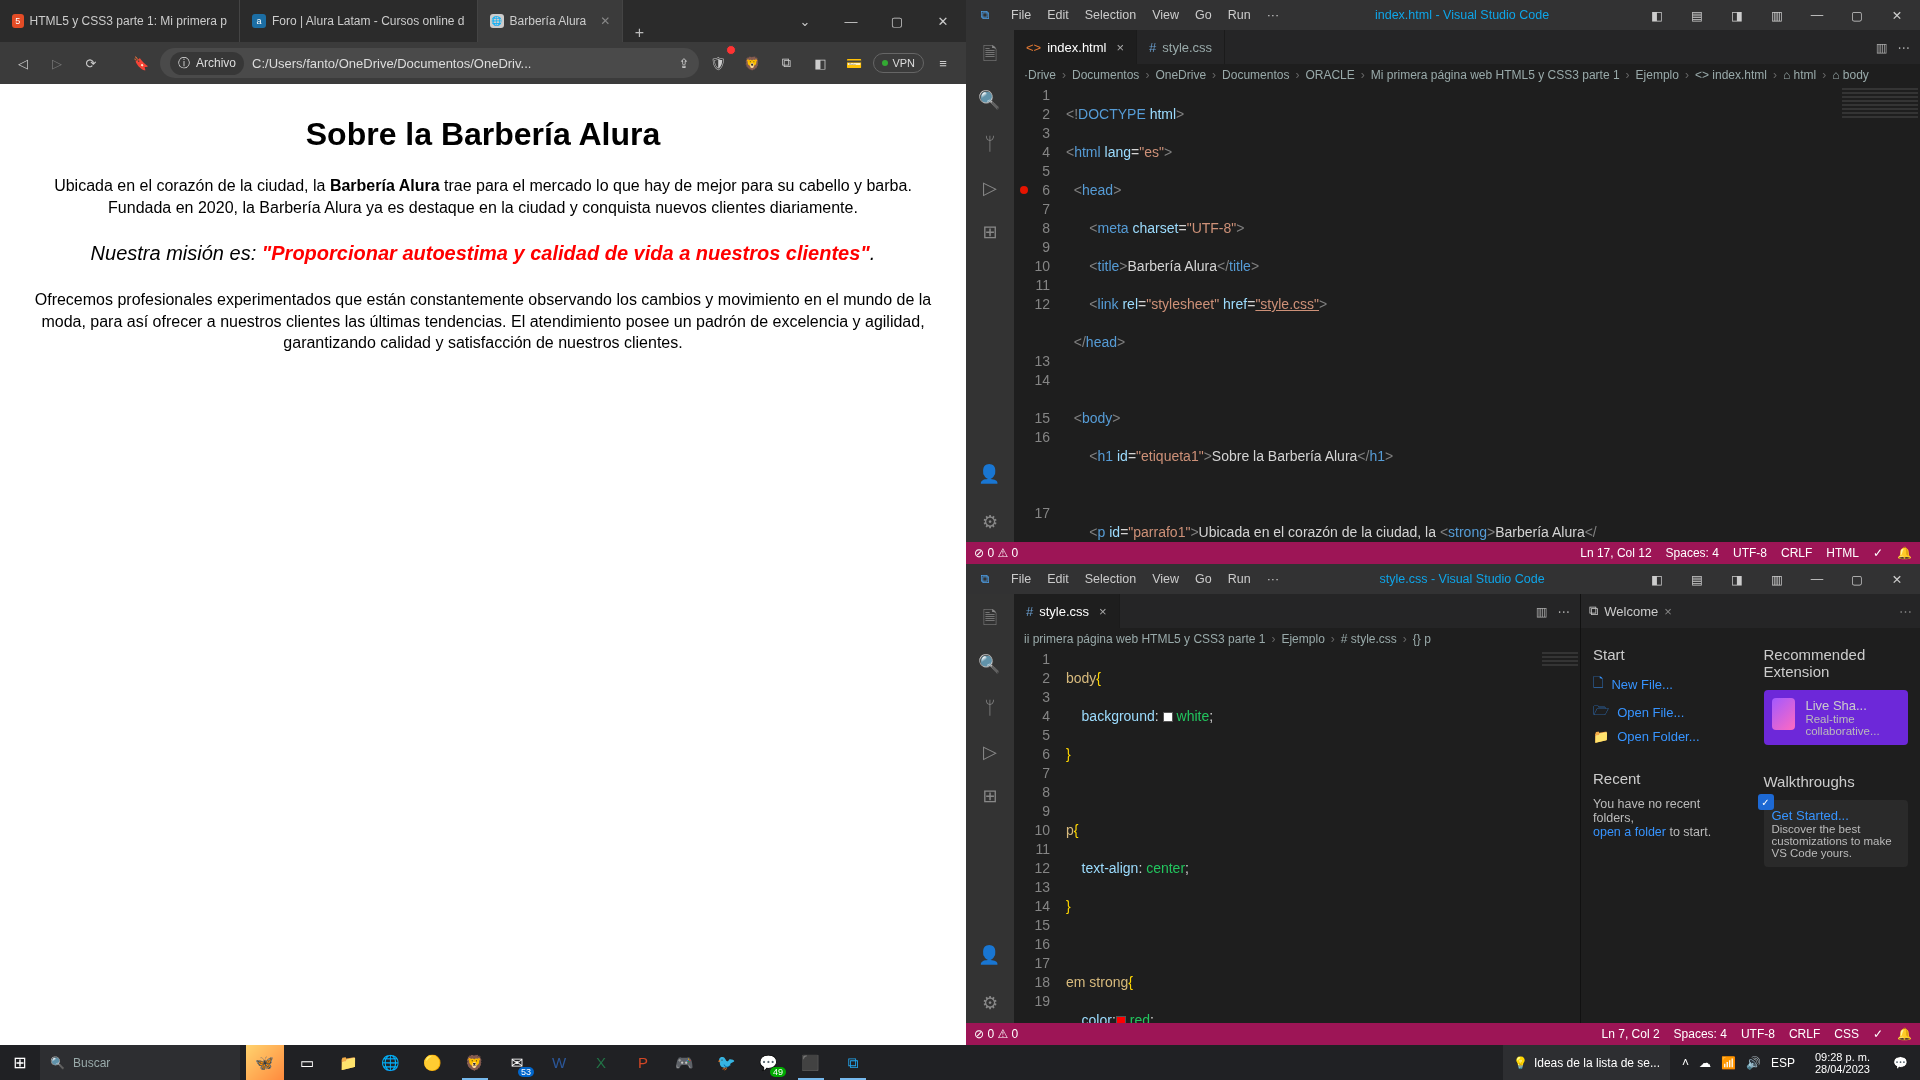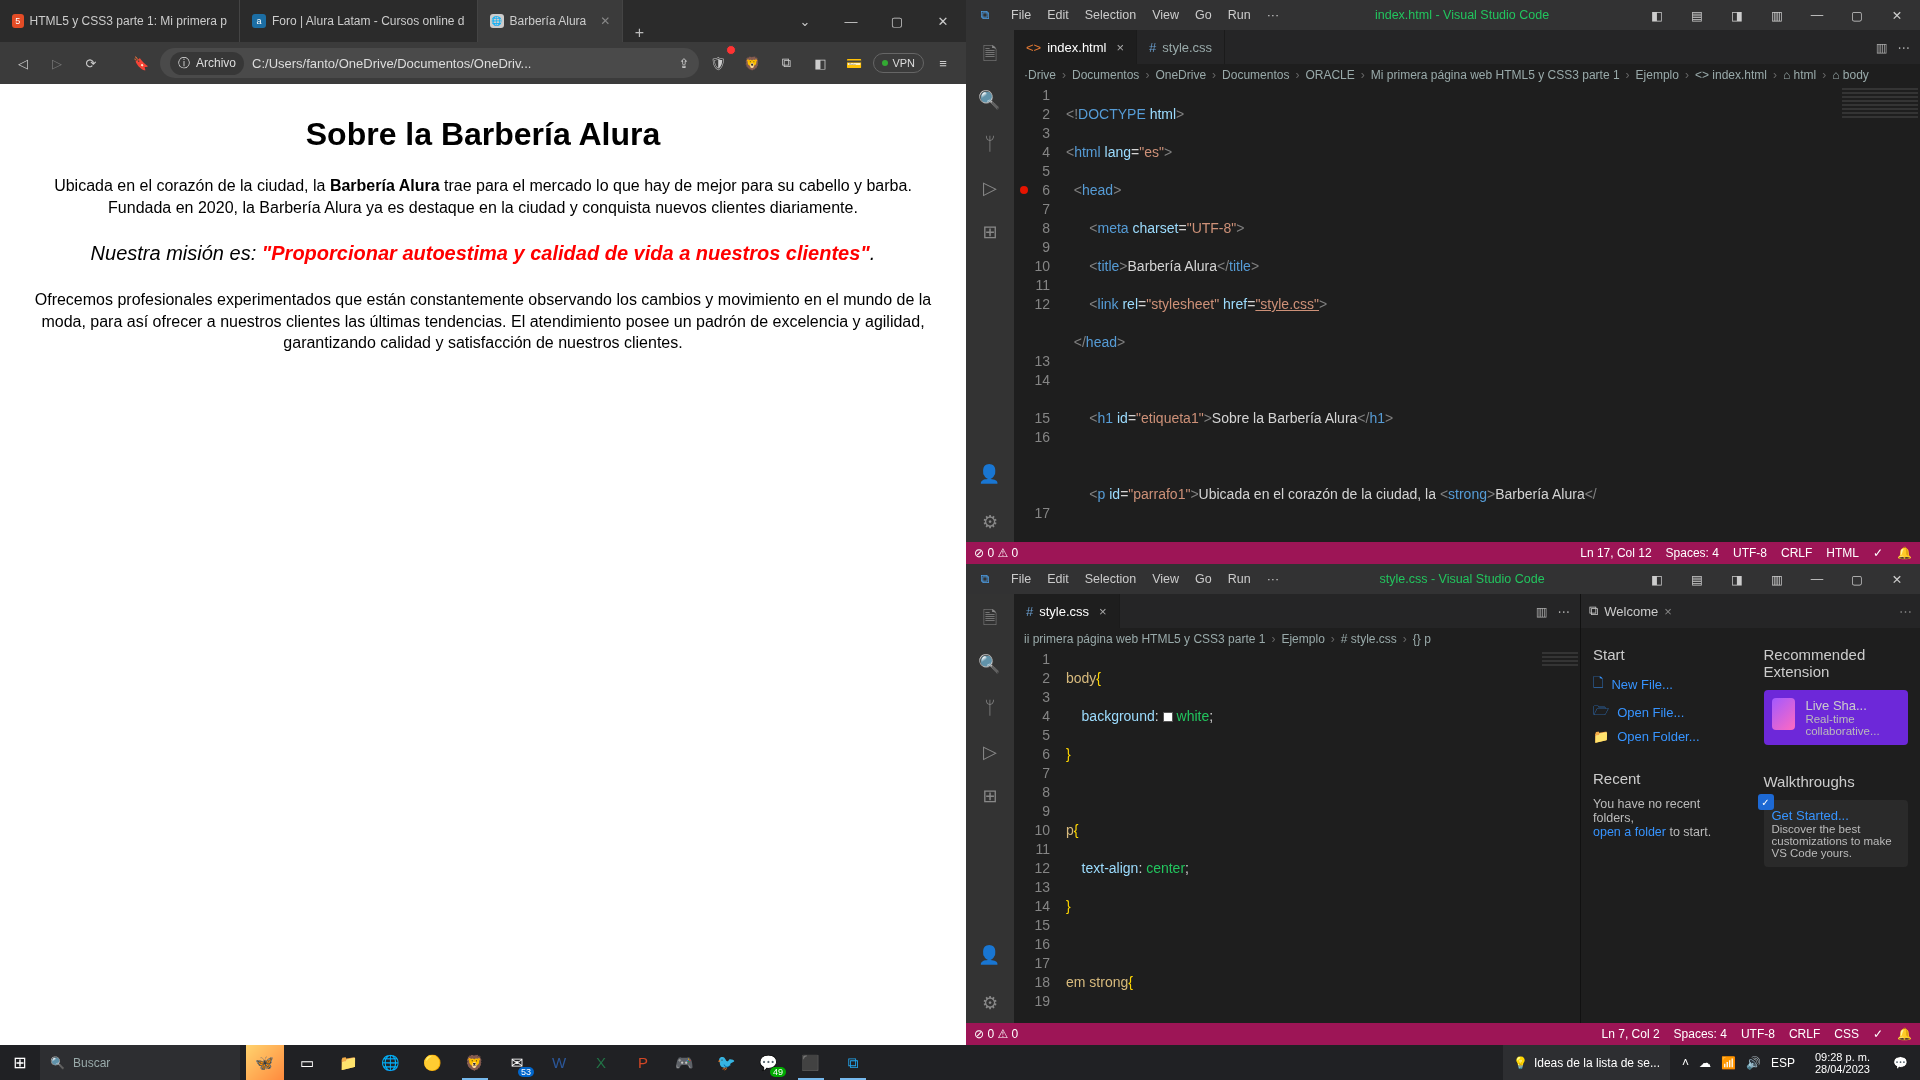--- a/index.html
+++ b/index.html
@@ -33,21 +33,21 @@
 .page .mision em{font-style:italic}
 .page .mision em strong{color:red;font-weight:bold}
 
 
 .vsc{display:flex;flex-direction:column;width:954px}
 .vw{display:flex;flex-direction:column;background:#252526;color:#ccc;font-size:12.5px;position:relative}
 .vtitle{height:30px;display:flex;align-items:center;background:#323233}
 .vlogo{width:38px;display:flex;align-items:center;justify-content:center;color:#4ea0ea}
 .vmenu{display:flex;gap:2px}
 .vmenu>span{padding:4px 7px;color:#ccc}
-.vt-title{flex:1;text-align:center;color:#22c55e}
+.vt-title{flex:1;text-align:center;color:#0ea5e9}
 .vicons{display:flex;gap:2px;padding-right:4px}
 .vicons>span{width:38px;height:30px;display:flex;align-items:center;justify-content:center;color:#ccc}
 .vmain{display:flex;flex:1;min-height:0}
 .actbar{width:48px;background:#333333;display:flex;flex-direction:column;align-items:center;padding-top:6px;gap:4px}
 .actbar .ab{width:48px;height:40px;display:flex;align-items:center;justify-content:center;color:#888;font-size:18px}
 .actbar .abbot{margin-top:auto;margin-bottom:4px}
 .editor{flex:1;display:flex;flex-direction:column;background:#1e1e1e;min-height:0;position:relative}
 .etabs{display:flex;background:#252526;height:34px;align-items:stretch}
 .etab{display:flex;align-items:center;gap:6px;padding:0 12px;font-size:13px;color:#9aa;border-right:1px solid #1b1b1b}
 .etab.active{background:#1e1e1e;color:#fff}
@@ -271,20 +271,21 @@
             </div>
             <div class="code">
 <span class="ln"><span class="t-br">&lt;!</span><span class="t-tag">DOCTYPE</span> <span class="t-attr">html</span><span class="t-br">&gt;</span></span>
 <span class="ln"><span class="t-br">&lt;</span><span class="t-tag">html</span> <span class="t-attr">lang</span>=<span class="t-str">"es"</span><span class="t-br">&gt;</span></span>
 <span class="ln">  <span class="t-br">&lt;</span><span class="t-tag">head</span><span class="t-br">&gt;</span></span>
 <span class="ln">      <span class="t-br">&lt;</span><span class="t-tag">meta</span> <span class="t-attr">charset</span>=<span class="t-str">"UTF-8"</span><span class="t-br">&gt;</span></span>
 <span class="ln">      <span class="t-br">&lt;</span><span class="t-tag">title</span><span class="t-br">&gt;</span>Barbería Alura<span class="t-br">&lt;/</span><span class="t-tag">title</span><span class="t-br">&gt;</span></span>
 <span class="ln">      <span class="t-br">&lt;</span><span class="t-tag">link</span> <span class="t-attr">rel</span>=<span class="t-str">"stylesheet"</span> <span class="t-attr">href</span>=<span class="t-str t-u">"style.css"</span><span class="t-br">&gt;</span></span>
 <span class="ln">  <span class="t-br">&lt;/</span><span class="t-tag">head</span><span class="t-br">&gt;</span></span>
 <span class="ln"> </span>
+<span class="ln">  <span class="t-br">&lt;</span><span class="t-tag">body</span><span class="t-br">&gt;</span></span>
 <span class="ln">      <span class="t-br">&lt;</span><span class="t-tag">h1</span> <span class="t-attr">id</span>=<span class="t-str">"etiqueta1"</span><span class="t-br">&gt;</span>Sobre la Barbería Alura<span class="t-br">&lt;/</span><span class="t-tag">h1</span><span class="t-br">&gt;</span></span>
 <span class="ln"> </span>
 <span class="ln">      <span class="t-br">&lt;</span><span class="t-tag">p</span> <span class="t-attr">id</span>=<span class="t-str">"parrafo1"</span><span class="t-br">&gt;</span>Ubicada en el corazón de la ciudad, la <span class="t-br">&lt;</span><span class="t-tag">strong</span><span class="t-br">&gt;</span>Barbería Alura<span class="t-br">&lt;/</span></span>
 
 
 
 
 
 
 
@@ -402,20 +403,21 @@
               <div class="code">
 <span class="ln"><span class="t-sel">body</span><span class="t-yel">{</span></span>
 <span class="ln">    <span class="t-prop">background</span>: <span class="colorbox" style="background:#fff"></span><span class="t-val">white</span>;</span>
 <span class="ln"><span class="t-yel">}</span></span>
 <span class="ln"> </span>
 <span class="ln"><span class="t-sel">p</span><span class="t-yel">{</span></span>
 <span class="ln">    <span class="t-prop">text-align</span>: <span class="t-val">center</span>;</span>
 <span class="ln"><span class="t-yel">}</span></span>
 <span class="ln"> </span>
 <span class="ln"><span class="t-sel">em</span> <span class="t-sel">strong</span><span class="t-yel">{</span></span>
+<span class="ln">    <span class="t-prop">color</span>:<span class="colorbox" style="background:#f00"></span><span class="t-val">red</span>;</span>
 
 
 
 
 
 
 
 
 
               </div>

